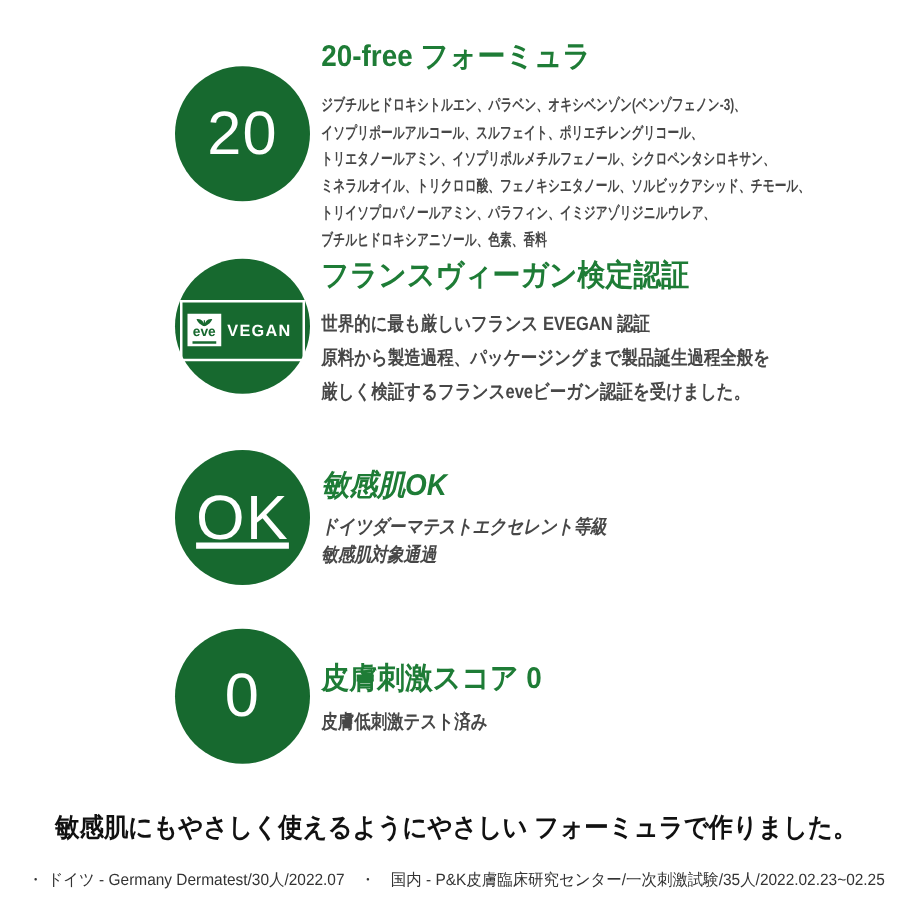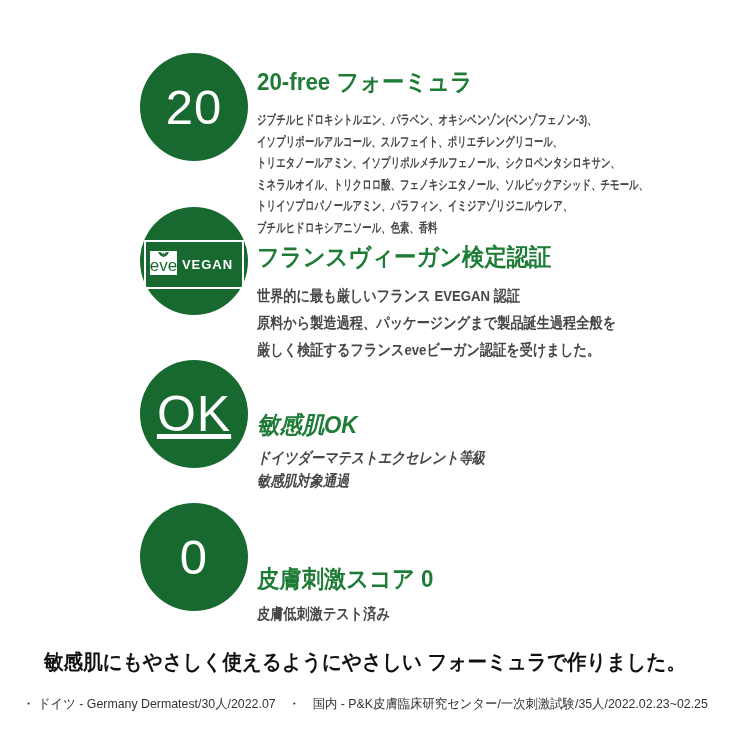--- a/index.html
+++ b/index.html
@@ -26,33 +26,33 @@
   
   .vegan-logo {
     position:relative; border:2px solid #ffffff; padding:3px 4px;
     display:flex; align-items:center; margin-top:6px;
   }
   .eve-box {
     background:#ffffff; width:27px; height:26px;
     display:flex; flex-direction:column; align-items:center; justify-content:center;
   }
   .eve-text {
-    color:#17692f; font-size:17px; font-weight:normal; line-height:1;
+    color:#17692f; font-size:11px; font-weight:bold; line-height:1;
     border-bottom:2px solid #17692f; padding-bottom:1px;
   }
   .vegan-text {
     color:#ffffff; font-size:13px; font-weight:bold; letter-spacing:1px;
     margin:12px 5px;
   }
   .reg-mark {
     position:absolute; top:-9px; right:-12px; color:#ffffff; font-size:10px;
     line-height:1;
   }
   
-  .textblock { position:absolute; left:257px; width:460px;margin-top:36px; }
+  .textblock { position:absolute; left:257px; width:460px; }
   .t1 { top:31px; }
   .t2 { top:206px; }
   .t3 { top:374px;font-style:italic; }
   .t4 { top:528px; }
   .sec-title {
     color:#1e7c36; font-size:24px; font-weight:bold; line-height:29px;
     white-space:nowrap; transform:scaleX(0.93); transform-origin:left top;
   }
   .ingredients { margin-top:13px; }
   .ingredients .line {

